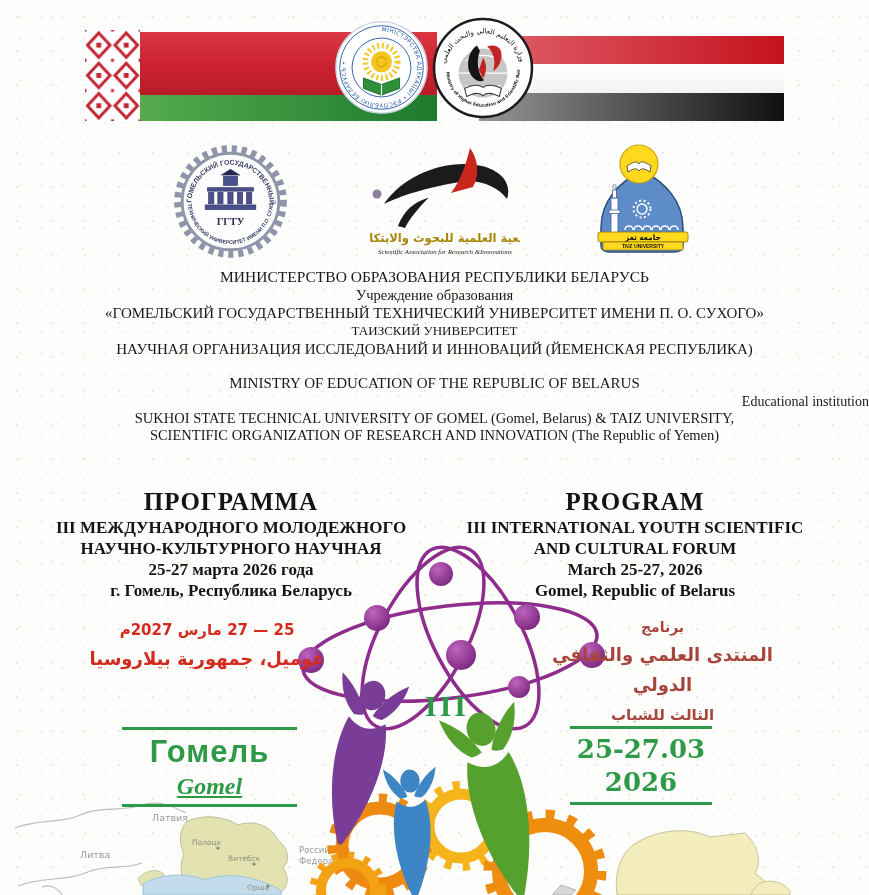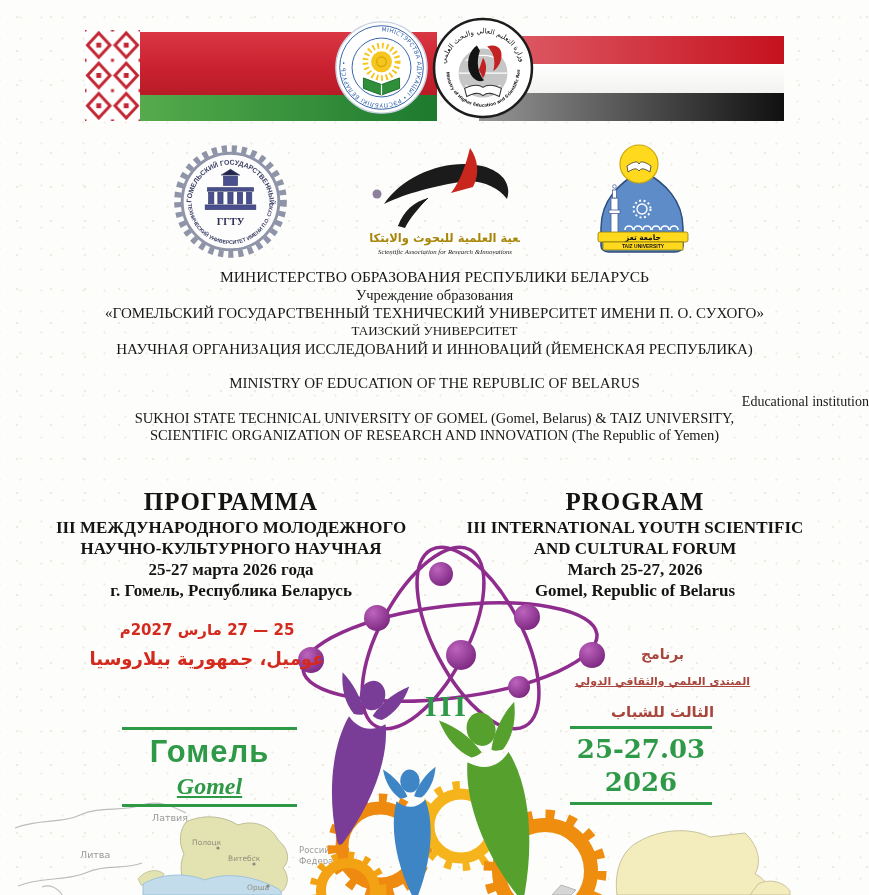--- a/index.html
+++ b/index.html
@@ -57,23 +57,23 @@
   .prog{ width:390px; top:486px; font-weight:bold; color:#141414; }
   .prog-ru{ left:36px; }
   .prog-en{ left:440px; }
   .prog-title{ font-size:25px; line-height:31px; letter-spacing:1px; }
   .prog-line { font-size:17px; line-height:21px; }
 
   .ar{ direction:rtl; font-family:"DejaVu Sans", sans-serif; font-weight:bold; }
   .ar-left{ left:62px;  top:617px; width:290px; color:#d42a1e; }
   .ar-left .al1{ font-size:15px; line-height:26px;text-align:center; }
   .ar-left .al2{ font-size:18px; line-height:32px; }
-  .ar-right{ left:535px; top:642px; width:255px; color:#a8453c; }
+  .ar-right{ left:535px; top:615px; width:255px; color:#a8453c; }
   .ar-right .ar1{ font-size:14px; line-height:25px; }
-  .ar-right .ar2{ font-size:11px; line-height:30px;text-decoration:underline; }
+  .ar-right .ar2{ font-size:18px; line-height:30px; }
   .ar-right .ar3{ font-size:15px; line-height:30px; }
 
   .rule{ border-top:3px solid #2e9947; }
   .city-block{ left:122px; top:727px; width:175px; }
   .city-ru{ font-family:"Liberation Sans", sans-serif; font-weight:bold;
             font-size:31px; line-height:40px; color:#2e9947; letter-spacing:1px; margin-top:2px;}
   .city-en{ font-family:cursive; font-style:italic; font-weight:bold;
             font-size:24px; line-height:28px; color:#2e9947; margin-bottom:4px;text-decoration:underline;}
   .date-block{ left:530px; top:726px; width:142px; color:#2e9947;margin-left:40px; }
   .d1{ font-family:"DejaVu Serif", serif; font-weight:bold; font-size:26px; line-height:36px; margin-top:2px;}

